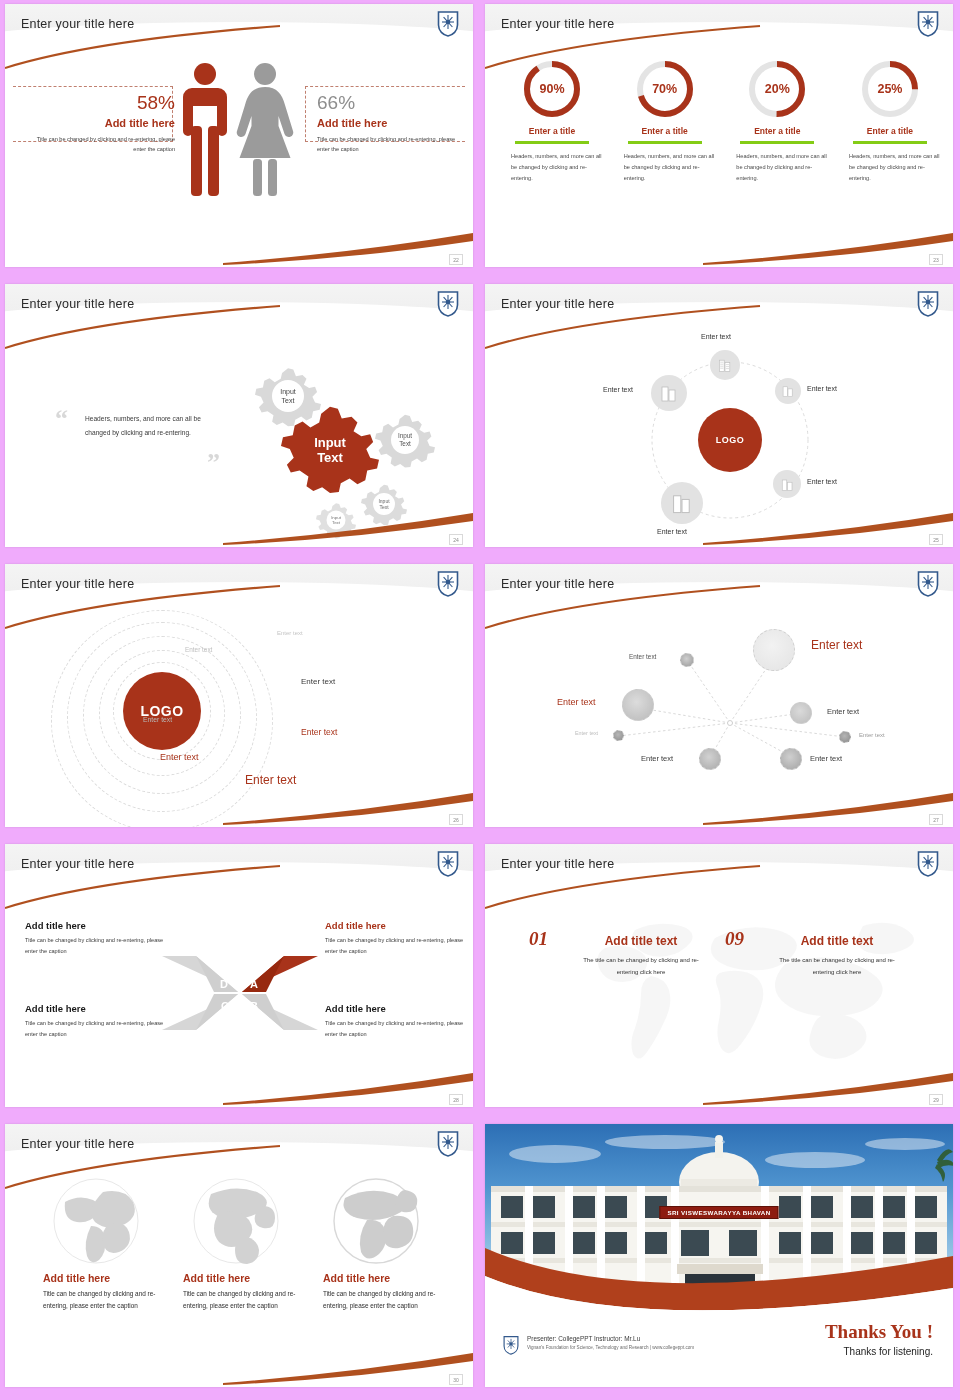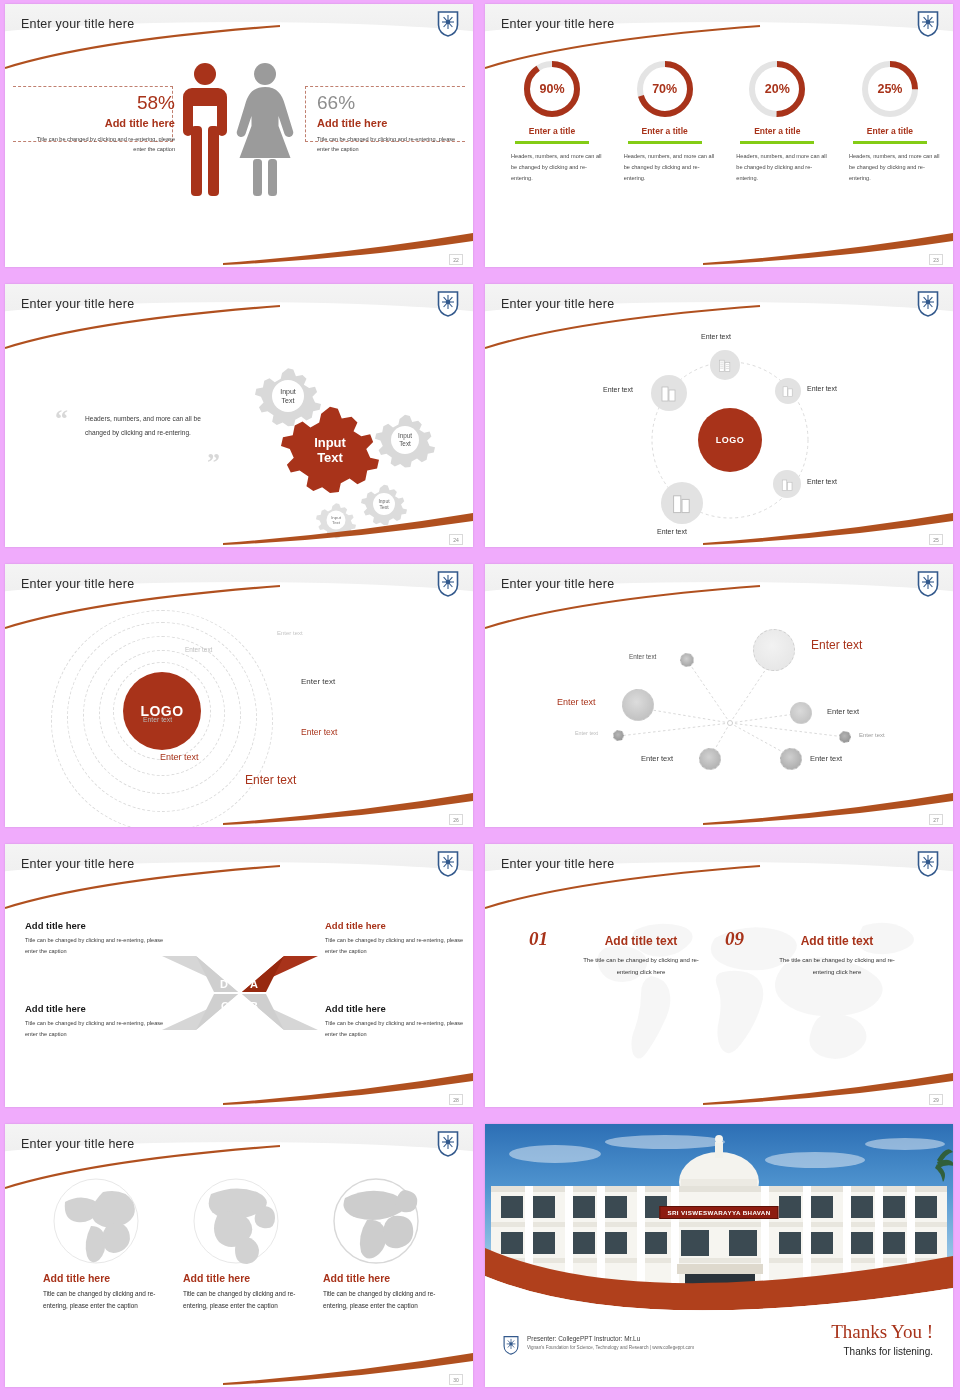--- a/index.html
+++ b/index.html
@@ -111,21 +111,21 @@
   
   .s9-col { position:absolute; top:6px; width:130px; }
   .s9-h { font-size:10.5px; font-weight:bold; color:#a8331a; margin-top:6px; }
   .s9-p { font-size:6.4px; color:#2e2e2e; line-height:1.95; margin-top:4px; }
 
   
   .final { position:relative; width:468px; height:263px; background:#fff; overflow:hidden; box-shadow:0 0 2px rgba(0,0,0,.12); }
   .photo { position:absolute; left:0; top:0; width:100%; height:180px; overflow:hidden; }
   .sky { position:absolute; inset:0; background:linear-gradient(180deg,#2d6fb5 0%, #4f94cf 35%, #8fc0e3 70%, #cfe3f1 100%); }
   .thanks { position:absolute; right:20px; bottom:30px; text-align:right; }
-  .thanks h2 { font-size:19px; color:#a8331a; font-weight:normal; font-family:"Liberation Serif", serif;margin-top:20px; }
+  .thanks h2 { font-size:19px; color:#a8331a; font-weight:bold; font-family:"Liberation Serif", serif;margin-top:20px; }
   .thanks p { font-size:10px; color:#1d1d1d; margin-top:3px; }
   .presenter { position:absolute; left:18px; bottom:32px; display:flex; gap:8px; align-items:flex-start; }
   .presenter .ln1 { font-size:6.4px; color:#3a3a3a; }
   .presenter .ln2 { font-size:4.6px; color:#6a6a6a; margin-top:3px; }
   .signboard { position:absolute; left:50%; top:82px; transform:translateX(-50%);
                background:#8d1c10; color:#fff; font-size:6.2px; font-weight:bold; padding:2px 7px;
                letter-spacing:.4px; white-space:nowrap; border:1px solid #5d1208; }
 </style>
 </head>
 <body>

